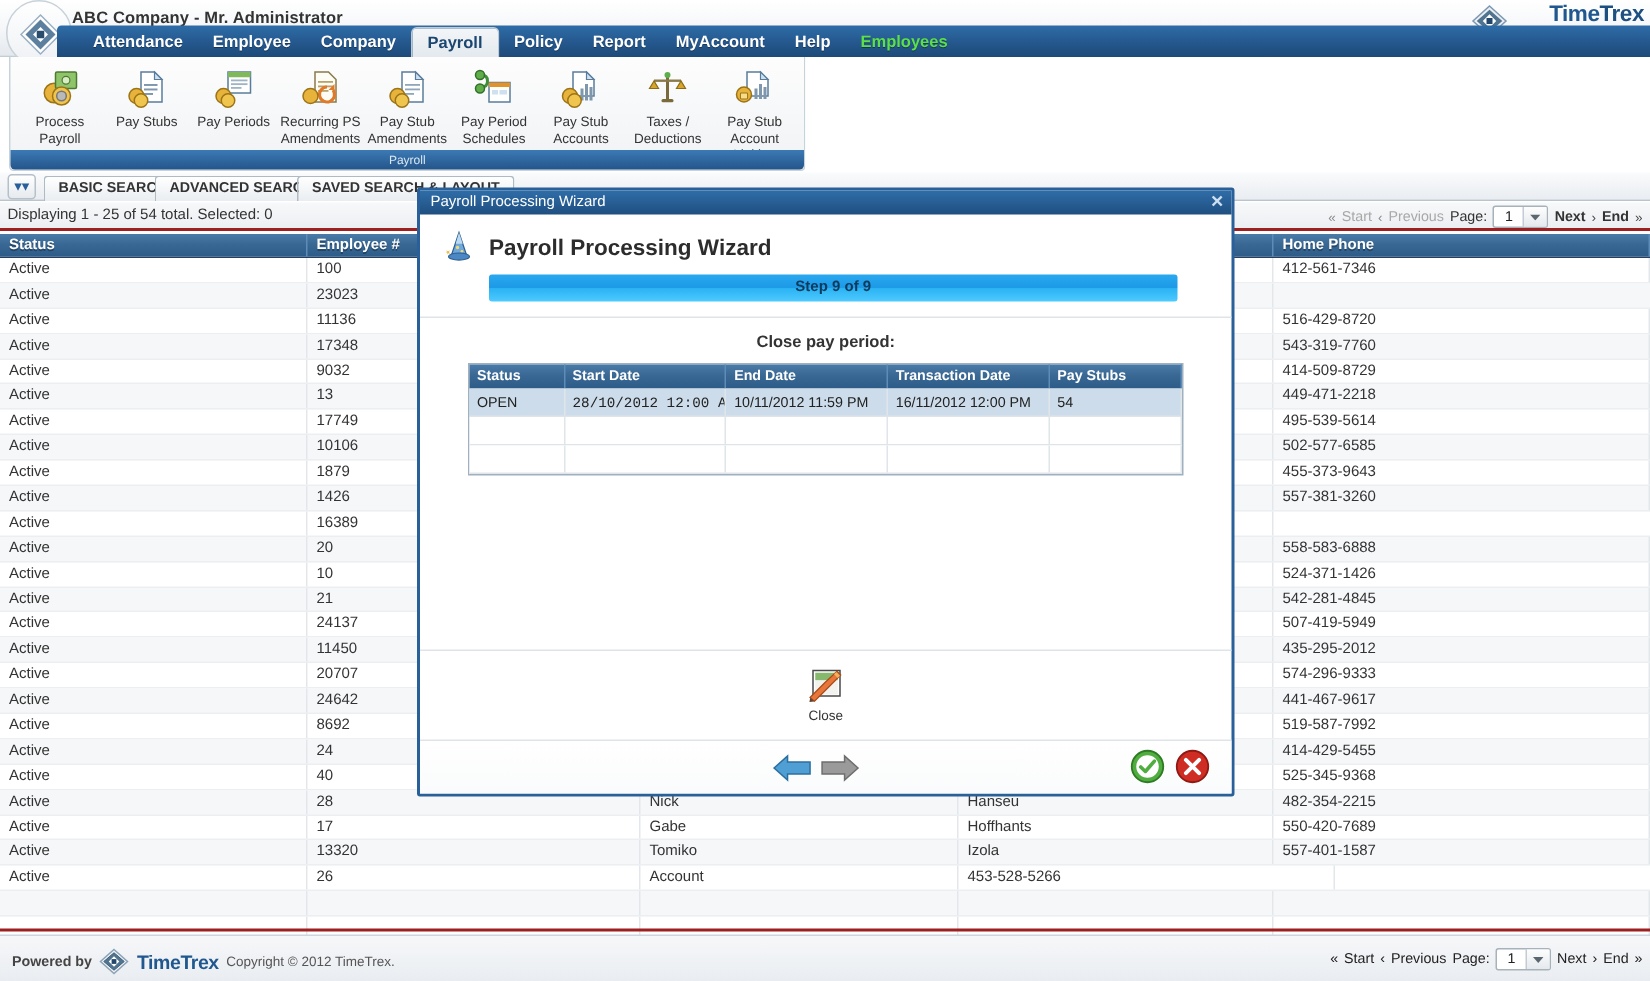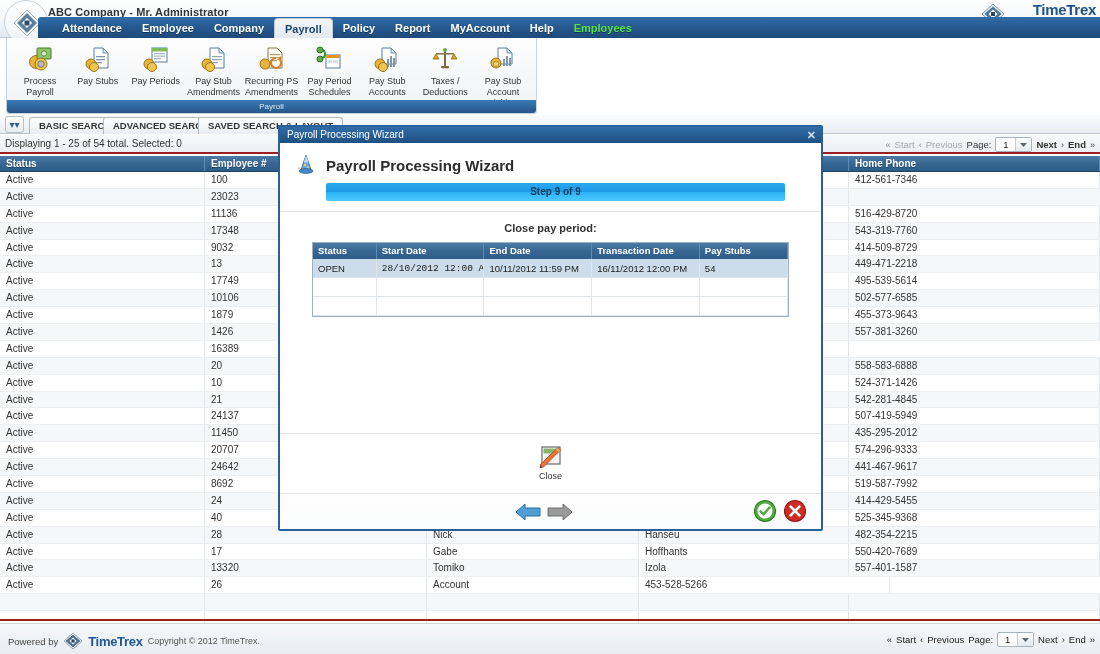--- a/index.html
+++ b/index.html
@@ -150,21 +150,21 @@
   }
   .grid-bottomline { position:absolute; left:0; bottom:0; width:1100px; height:2px; background:#9d1f1f; }
 
   
   .footer {
     position:absolute; left:0; top:623px; width:1100px; height:31px;
     background:linear-gradient(to bottom,#f6f7f9,#e9edf1);
     border-top:1px solid #cdd5dd;
   }
   .foot-left { position:absolute; left:8px; top:8px; display:flex; align-items:center; gap:5px; }
-  .foot-pow { font-size:9.5px; font-weight:normal; color:#444; }
+  .foot-pow { font-size:9.5px; font-weight:bold; color:#444; }
   .foot-tt { font-size:13px; font-weight:bold; color:#21578f; letter-spacing:-0.3px;}
   .foot-cp { font-size:9px; color:#555; }
   .foot-pager { position:absolute; top:8px; right:5px; display:flex; align-items:center; gap:4px; font-size:9.5px; }
   .modal {
     position:absolute; left:278px; top:125px; width:545px; height:406px;
     background:#ffffff; border:2px solid #2a6099; border-radius:2px;
     display:flex; flex-direction:column;
   }
   .modal-title {
     height:16px; background:linear-gradient(to bottom,#2f6da8,#1f4f80);
@@ -299,44 +299,44 @@
               <rect x="11" y="12" width="7" height="1.2" fill="#9fb3c5"></rect>
               <circle cx="6" cy="18" r="5" fill="#e8b33b" stroke="#9c7418" stroke-width="1"></circle>
               <circle cx="9" cy="21" r="4.5" fill="#f0c54e" stroke="#9c7418" stroke-width="1"></circle>
             </svg>
           </div>
           <div class="lbl">Pay Periods</div>
         </div>
         <div class="tb-item">
           <div class="ico">
             <svg width="26" height="26" viewBox="0 0 26 26">
+              <path d="M9 2 h9 l5 5 v15 h-14 z" fill="#fdfdf5" stroke="#8a7a4a" stroke-width="1"></path>
+              <rect x="11" y="8" width="10" height="1.2" fill="#b8a46a"></rect>
+              <rect x="11" y="11" width="10" height="1.2" fill="#b8a46a"></rect>
+              <rect x="11" y="14" width="7" height="1.2" fill="#b8a46a"></rect>
+              <path d="M21 14 a5 5 0 1 1 -4 -2" fill="none" stroke="#e07a2a" stroke-width="2"></path>
+              <path d="M22 10 l0 4 -4 0z" fill="#e07a2a"></path>
+              <circle cx="6" cy="18" r="5" fill="#e8b33b" stroke="#9c7418" stroke-width="1"></circle>
+            </svg>
+          </div>
+          <div class="lbl">Recurring PS Amendments</div>
+        </div>
+        <div class="tb-item">
+          <div class="ico">
+            <svg width="26" height="26" viewBox="0 0 26 26">
               <path d="M9 2 h9 l5 5 v15 h-14 z" fill="#ffffff" stroke="#5a7c9c" stroke-width="1"></path>
               <path d="M18 2 v5 h5 z" fill="#cfe0ef" stroke="#5a7c9c" stroke-width="0.8"></path>
               <rect x="11" y="10" width="10" height="1.2" fill="#8fa7bb"></rect>
               <rect x="11" y="13" width="10" height="1.2" fill="#8fa7bb"></rect>
               <rect x="11" y="16" width="6" height="1.2" fill="#8fa7bb"></rect>
               <circle cx="6" cy="18" r="5" fill="#e8b33b" stroke="#9c7418" stroke-width="1"></circle>
               <circle cx="9" cy="21" r="4.5" fill="#f0c54e" stroke="#9c7418" stroke-width="1"></circle>
             </svg>
           </div>
           <div class="lbl">Pay Stub Amendments</div>
-        </div>
-        <div class="tb-item">
-          <div class="ico">
-            <svg width="26" height="26" viewBox="0 0 26 26">
-              <path d="M9 2 h9 l5 5 v15 h-14 z" fill="#fdfdf5" stroke="#8a7a4a" stroke-width="1"></path>
-              <rect x="11" y="8" width="10" height="1.2" fill="#b8a46a"></rect>
-              <rect x="11" y="11" width="10" height="1.2" fill="#b8a46a"></rect>
-              <rect x="11" y="14" width="7" height="1.2" fill="#b8a46a"></rect>
-              <path d="M21 14 a5 5 0 1 1 -4 -2" fill="none" stroke="#e07a2a" stroke-width="2"></path>
-              <path d="M22 10 l0 4 -4 0z" fill="#e07a2a"></path>
-              <circle cx="6" cy="18" r="5" fill="#e8b33b" stroke="#9c7418" stroke-width="1"></circle>
-            </svg>
-          </div>
-          <div class="lbl">Recurring PS Amendments</div>
         </div>
         <div class="tb-item">
           <div class="ico">
             <svg width="26" height="26" viewBox="0 0 26 26">
               <rect x="10" y="9" width="14" height="13" fill="#ffffff" stroke="#5a7c9c" stroke-width="1"></rect>
               <rect x="10" y="9" width="14" height="3" fill="#e0932a"></rect>
               <rect x="12" y="14" width="4" height="3" fill="#cfe0ef"></rect>
               <rect x="17" y="14" width="5" height="3" fill="#cfe0ef"></rect>
               <path d="M5 4 q4 0 4 4 q0 4 -4 4" fill="none" stroke="#3f8f3a" stroke-width="2"></path>
               <circle cx="4" cy="4" r="3" fill="#5fae4a" stroke="#31702a" stroke-width="1"></circle>

